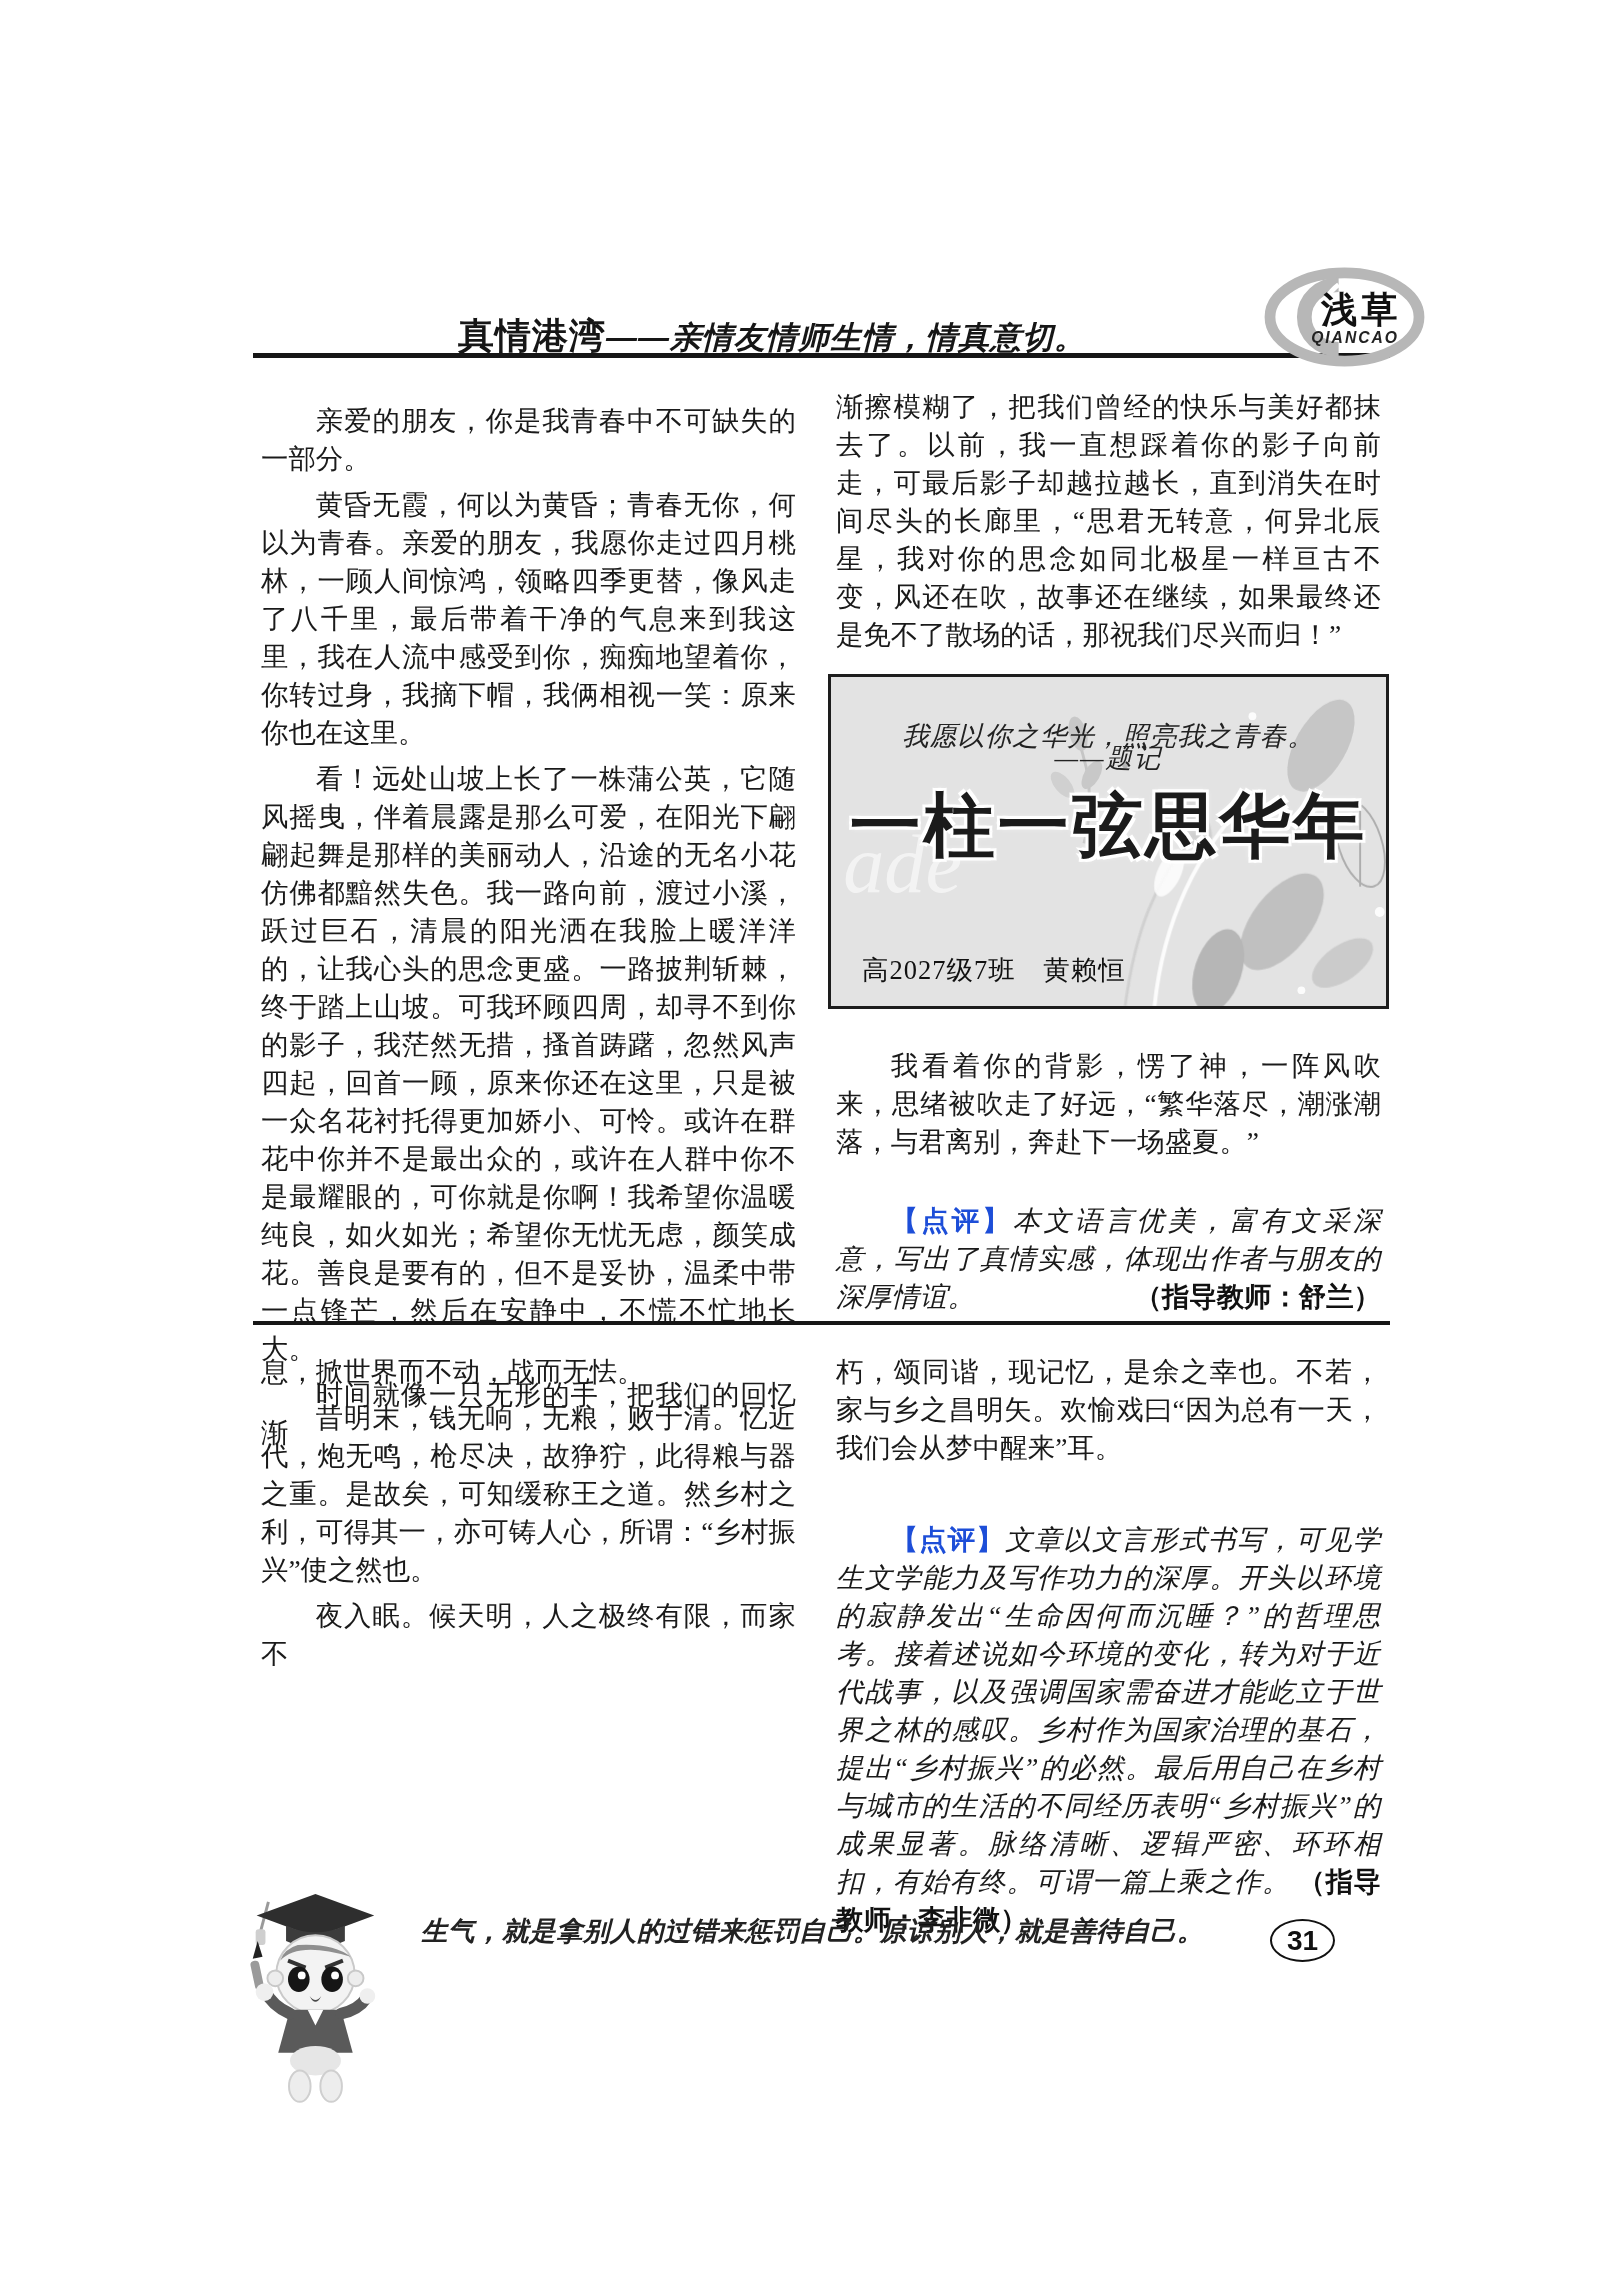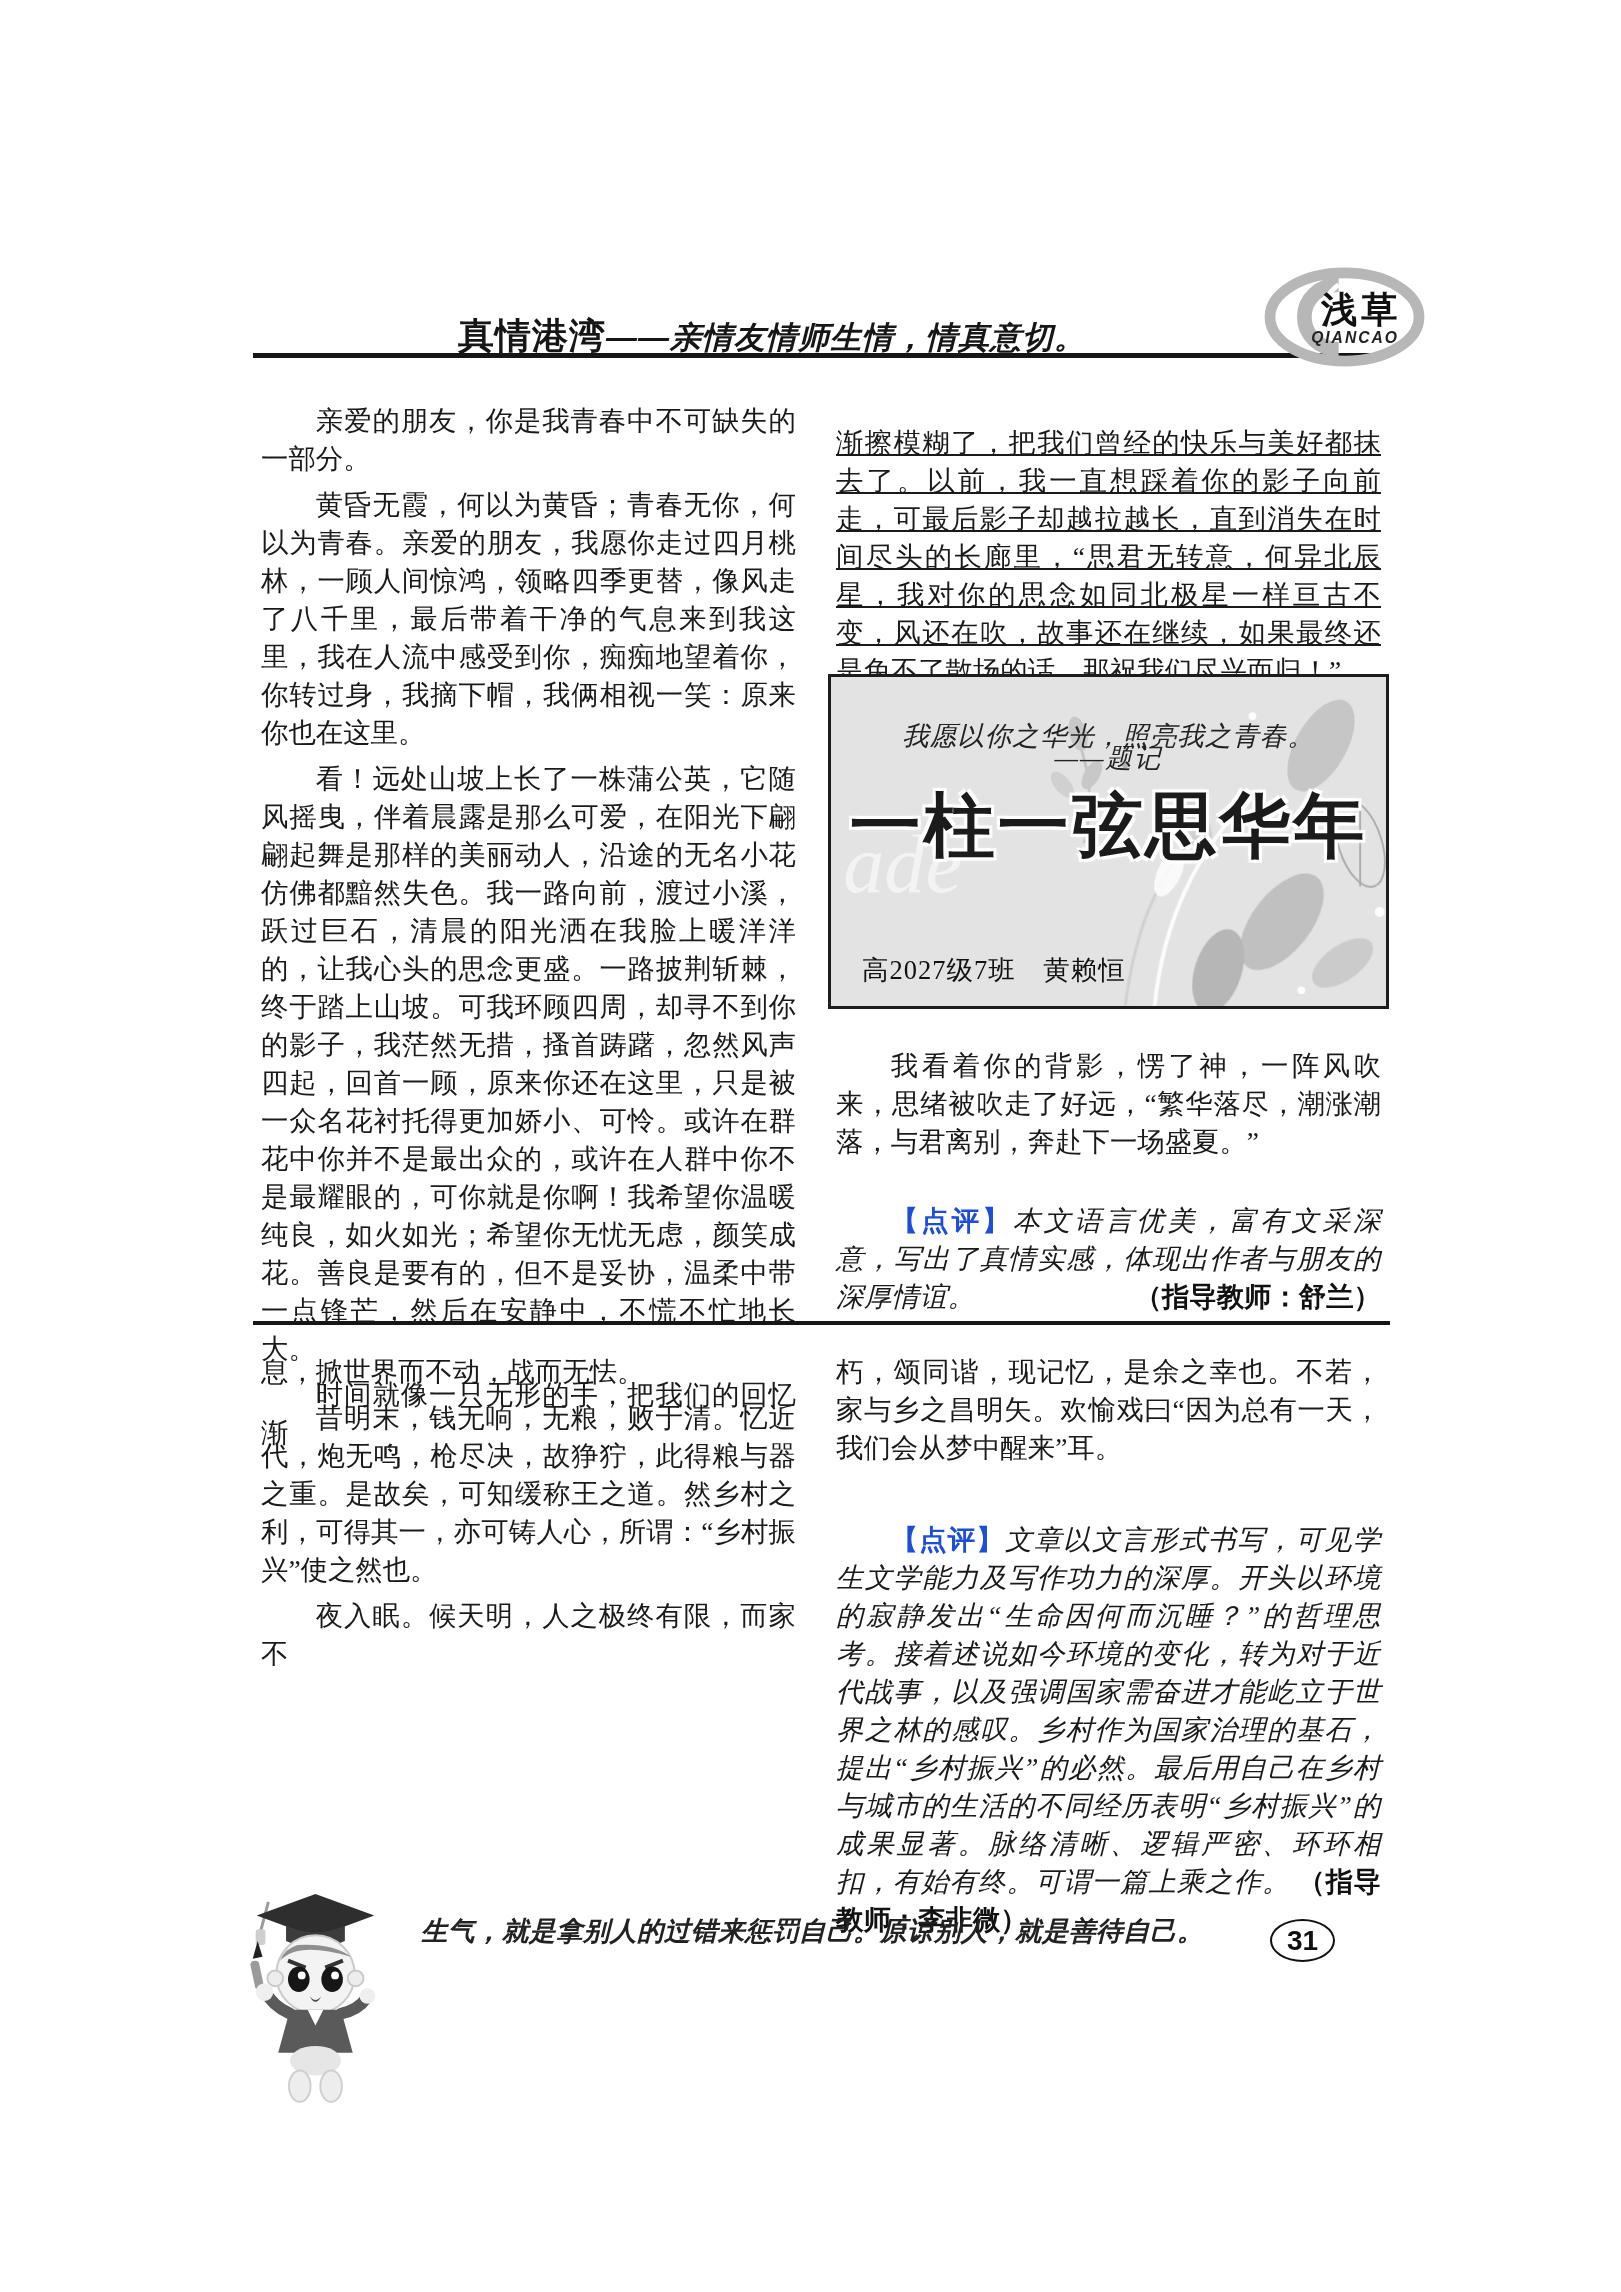--- a/index.html
+++ b/index.html
@@ -22,21 +22,21 @@
   
   .logo{left:1264px;top:267px;width:161px;height:100px;}
 
   
   .col{width:551px;font-size:27.4px;line-height:38px;text-align:justify;text-justify:inter-ideograph;}
   .col p{margin:8px;}
   .col p.indent{text-indent:2em;}
   .col-tr, .col-br{width:561px;}
 
   .col-tl{left:253px;top:394px;}
-  .col-tr{left:828px;top:416px;text-decoration:underline;}
+  .col-tr{left:828px;top:380px;}
   .col-bl{left:253px;top:1345px;}
   .col-br{left:828px;top:1345px;}
 
   
   .feature-box{
     left:828px;top:674px;width:555px;height:329px;
     border:3.9px solid #1d1d1d;background:#e3e3e3;overflow:hidden;
   }
   .feature-box .deco{position:absolute;left:0;top:0;width:100%;height:100%;}
   .fb-epigraph{

